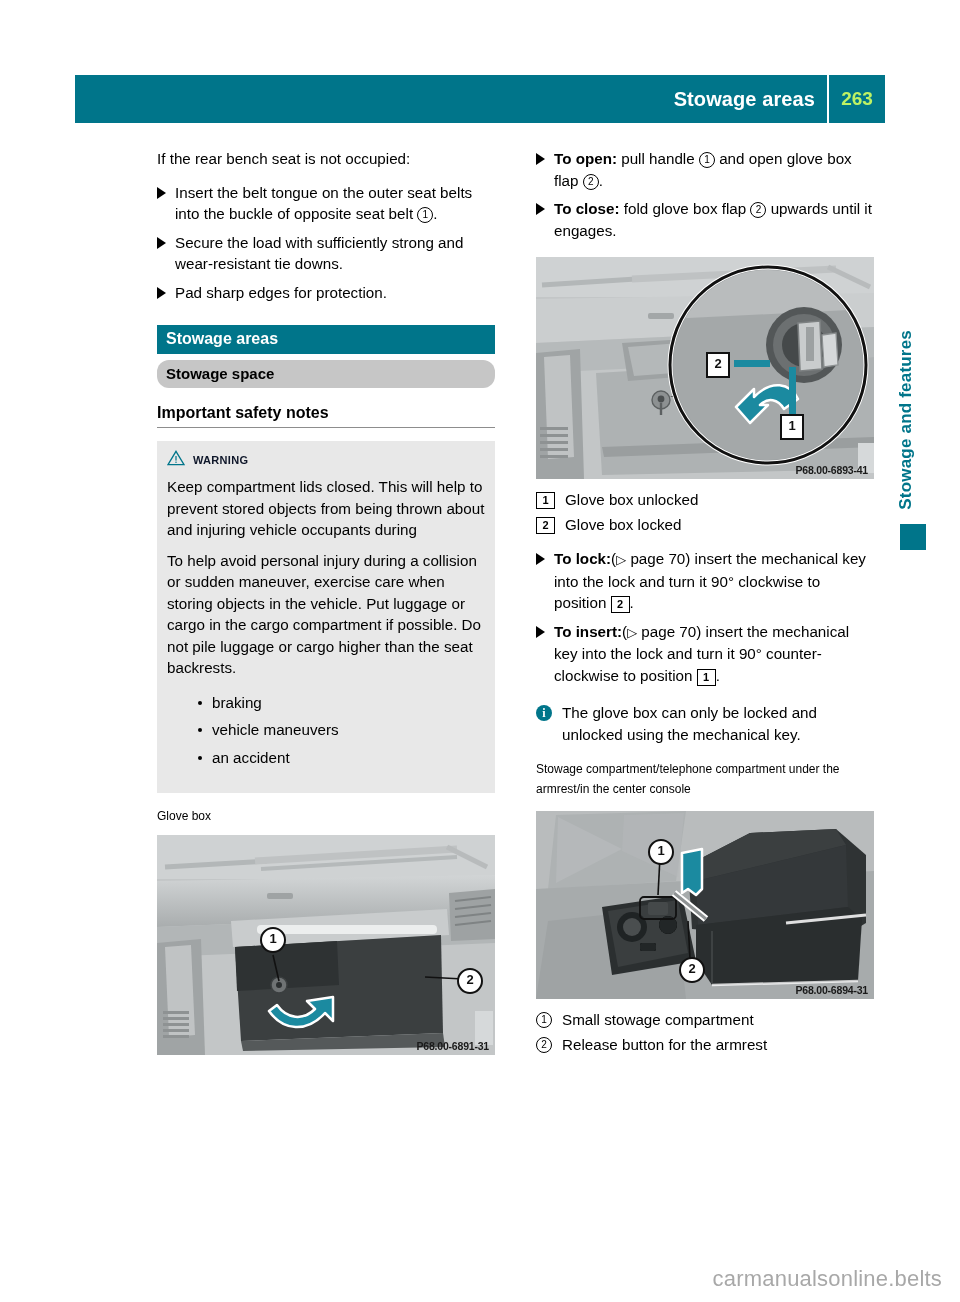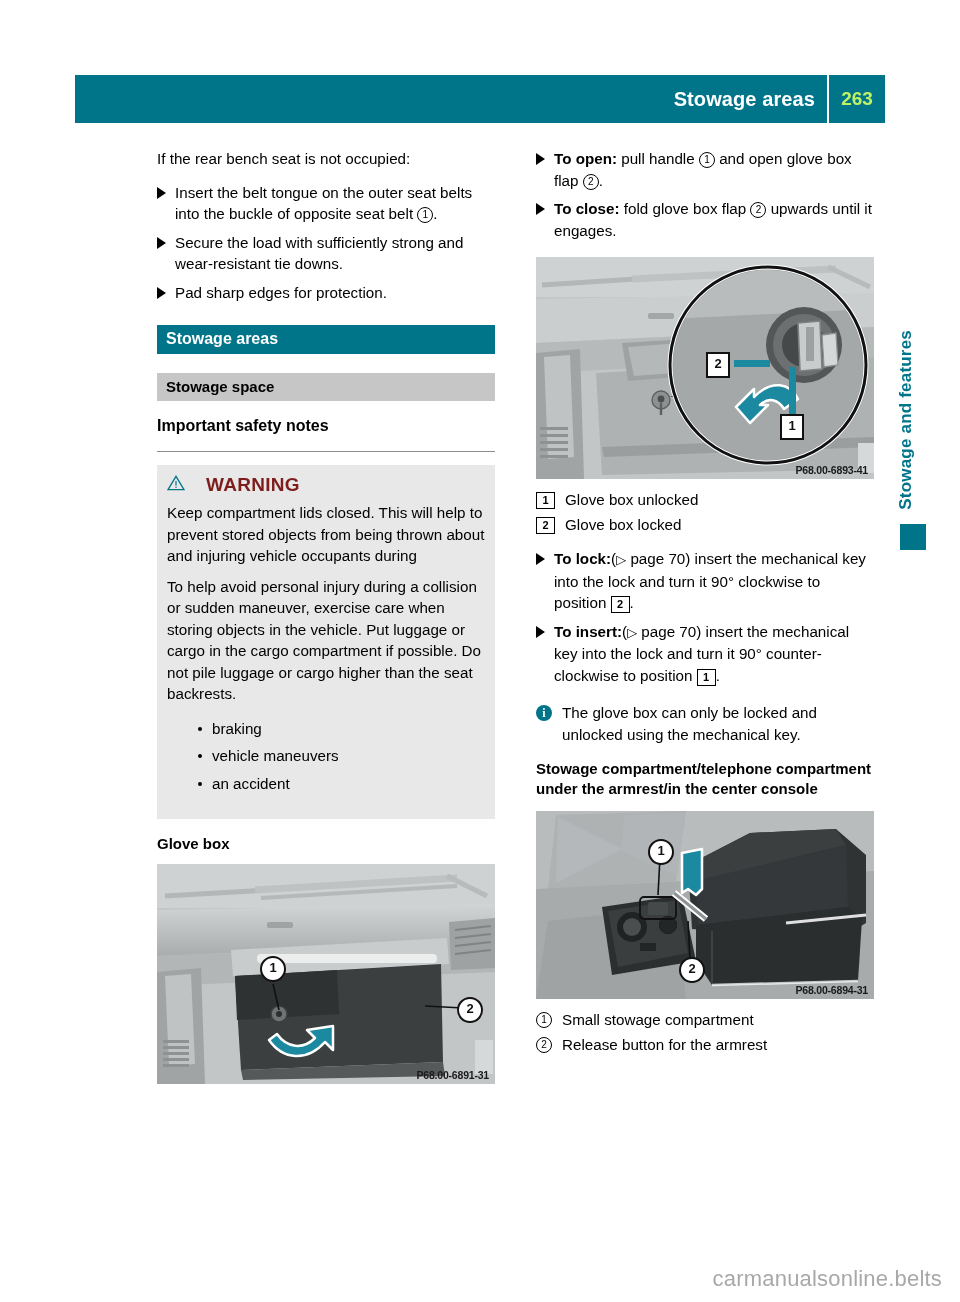--- a/index.html
+++ b/index.html
@@ -119,55 +119,55 @@
     font-weight: bold;
     padding: 5px 9px 6px 9px;
     margin-top: 22px;
   }
   .h-gray {
     background: #c6c6c6;
     color: #000000;
     font-size: 15px;
     font-weight: bold;
     padding: 5px 9px 6px 9px;
-    margin-top: 19px;
+    margin-top: 6px;
+    border-radius: 12px;
   }
   .h-rule {
     font-size: 16px;
     font-weight: bold;
     margin-top: 16px;
-    padding-bottom: 16px;
+    padding-bottom: 5px;
     border-bottom: 1.5px solid #8d8d8d;
   }
   .h-plain {
-    font-size: 15px;
-    font-weight: bold;
+    font-size: 12px;
+    font-weight: normal;
     margin-top: 16px;
     margin-bottom: 8px;
   }
   .h-plain.tight { margin-top: 14px; line-height: 20px; }
 
   
   .warn {
     background: #e8e8e8;
     margin-top: 13px;
     padding: 9px 10px 12px 10px;
   }
   .warn-head {
     display: flex;
     align-items: center;
     gap: 8px;
     margin-bottom: 6px;
   }
   .warn-title {
-    color: #7f1d1d;
-    font-weight: bold;
-    font-size: 19px;
+    color: #0f172a;
+    font-weight: bold;
+    font-size: 11px;
     letter-spacing: .3px;
-    margin-left: 13px;
   }
   .warn p {
     font-size: 15.2px;
     line-height: 21.5px;
     margin-bottom: 9px;
   }
   .warn ul {
     margin: 13px;
     padding-left: 18px;
     list-style: none;

